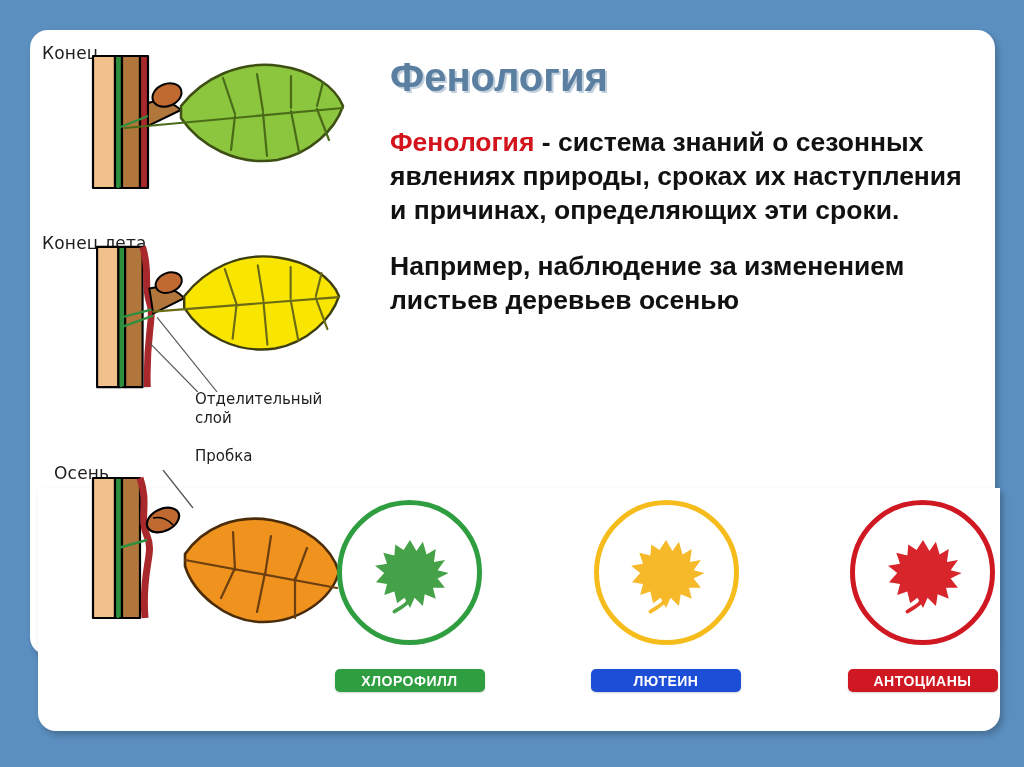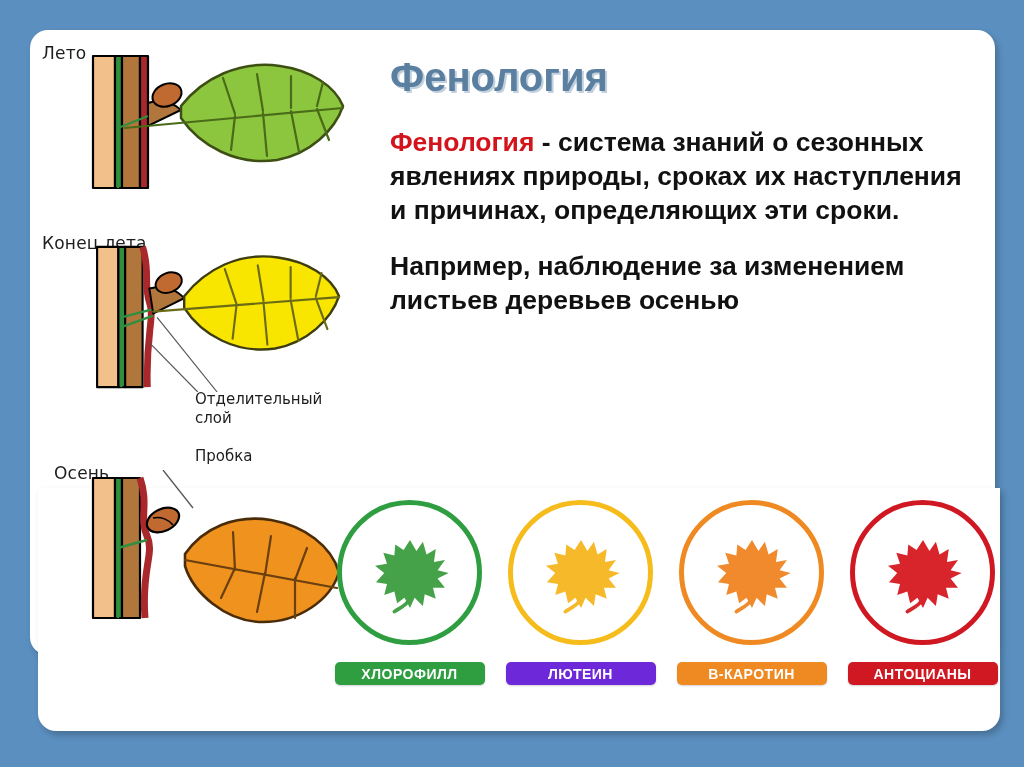--- a/index.html
+++ b/index.html
@@ -114,21 +114,21 @@
   }
   .pigment-circle {
     width: 145px; height: 145px;
     border-radius: 50%;
     border: 5px solid #2f9e41;
     display: flex; align-items: center; justify-content: center;
     background: #ffffff;
   }
   .pigment-circle svg { display: block; }
   .pigment-bar {
-    margin-top: 17px;
+    margin-top: 24px;
     width: 150px; height: 23px;
     border-radius: 5px;
     background: #2f9e41;
     color: #ffffff;
     font-size: 14px;
     font-weight: bold;
     letter-spacing: .5px;
     display: flex; align-items: center; justify-content: center;
     font-family: "Liberation Sans", sans-serif;
     box-shadow: 0 1px 2px rgba(0,0,0,0.18);
@@ -138,21 +138,21 @@
 <body>
 
 <div id="slide" style="background: rgb(91, 143, 191);">
 
   <div class="panel" id="panel-upper"></div>
   <div class="panel" id="panel-lower"></div>
   <div id="panel-lower-cover"></div>
 
   <div id="left-figure">
 
-    <div class="season-label" id="season-label-summer">Лето</div>
+    <div class="season-label" id="season-label-summer">Конец</div>
     <div class="season-label" id="season-label-late-summer">Конец лета</div>
     <div class="season-label" id="season-label-autumn">Осень</div>
 
     <svg class="diagram" id="diagram-summer" viewBox="0 0 270 175">
       <g stroke="#000" stroke-width="2.2" stroke-linejoin="round">
         <rect x="8" y="8" width="22" height="132" fill="#f2c08a"></rect>
         <rect x="30" y="8" width="7" height="132" fill="#2f8f3e"></rect>
         <rect x="37" y="8" width="18" height="132" fill="#b0763c"></rect>
         <rect x="55" y="8" width="8" height="132" fill="#a8282c"></rect>
       </g>
@@ -275,34 +275,23 @@
 
     <div class="pigment-item">
       <div class="pigment-circle" style="border-color: rgb(245, 188, 27);">
         <svg width="92" height="92" viewBox="0 0 100 100" style="color: rgb(245, 185, 42);">
           <path d="M50 14 L57 26 L64 16 L68 30 L78 24 L76 38 L88 36 L80 47 L92 50 L80 56 L88 66 L75 66 L78 78
                    L66 73 L64 86 L55 77 L50 88 L44 77 L36 83 L33 70 L22 74 L25 62 L13 60 L22 50 L12 42 L25 40
                    L21 28 L33 31 L34 19 L43 25 Z" fill="currentColor"></path>
           <path d="M50 78 C46 86 38 88 33 92" fill="none" stroke="currentColor" stroke-width="4" stroke-linecap="round"></path>
         </svg>
       </div>
-      <div class="pigment-bar" style="background: #6d28d9;">ЛЮТЕИН</div>
+      <div class="pigment-bar" style="background: #1d4ed8;">ЛЮТЕИН</div>
     </div>
 
-    <div class="pigment-item">
-      <div class="pigment-circle" style="border-color: rgb(239, 138, 34);">
-        <svg width="92" height="92" viewBox="0 0 100 100" style="color: rgb(240, 138, 44);">
-          <path d="M50 14 L57 26 L64 16 L68 30 L78 24 L76 38 L88 36 L80 47 L92 50 L80 56 L88 66 L75 66 L78 78
-                   L66 73 L64 86 L55 77 L50 88 L44 77 L36 83 L33 70 L22 74 L25 62 L13 60 L22 50 L12 42 L25 40
-                   L21 28 L33 31 L34 19 L43 25 Z" fill="currentColor"></path>
-          <path d="M50 78 C46 86 38 88 33 92" fill="none" stroke="currentColor" stroke-width="4" stroke-linecap="round"></path>
-        </svg>
-      </div>
-      <div class="pigment-bar" style="background: rgb(239, 138, 34);">В-КАРОТИН</div>
-    </div>
 
     <div class="pigment-item">
       <div class="pigment-circle" style="border-color: rgb(207, 24, 34);">
         <svg width="92" height="92" viewBox="0 0 100 100" style="color: rgb(216, 36, 43);">
           <path d="M50 14 L57 26 L64 16 L68 30 L78 24 L76 38 L88 36 L80 47 L92 50 L80 56 L88 66 L75 66 L78 78
                    L66 73 L64 86 L55 77 L50 88 L44 77 L36 83 L33 70 L22 74 L25 62 L13 60 L22 50 L12 42 L25 40
                    L21 28 L33 31 L34 19 L43 25 Z" fill="currentColor"></path>
           <path d="M50 78 C46 86 38 88 33 92" fill="none" stroke="currentColor" stroke-width="4" stroke-linecap="round"></path>
         </svg>
       </div>

